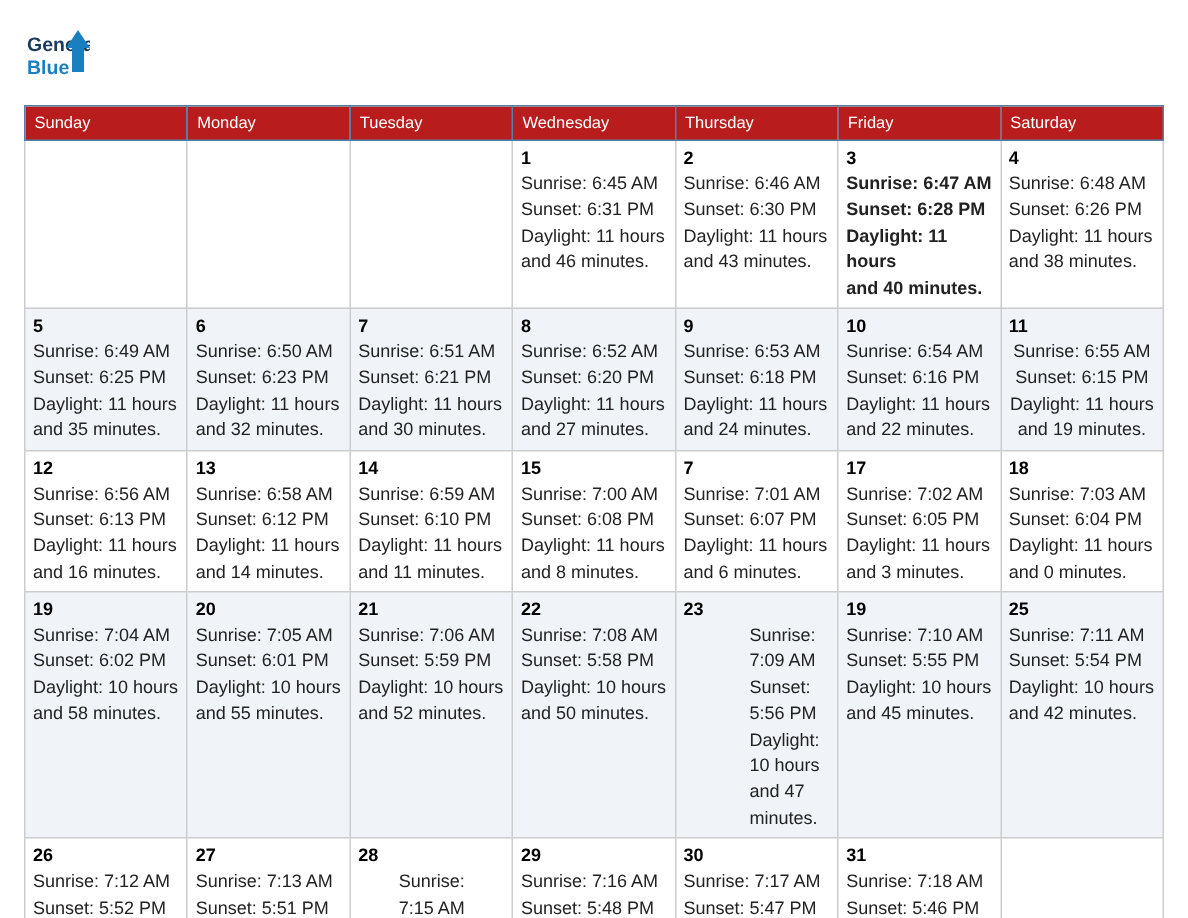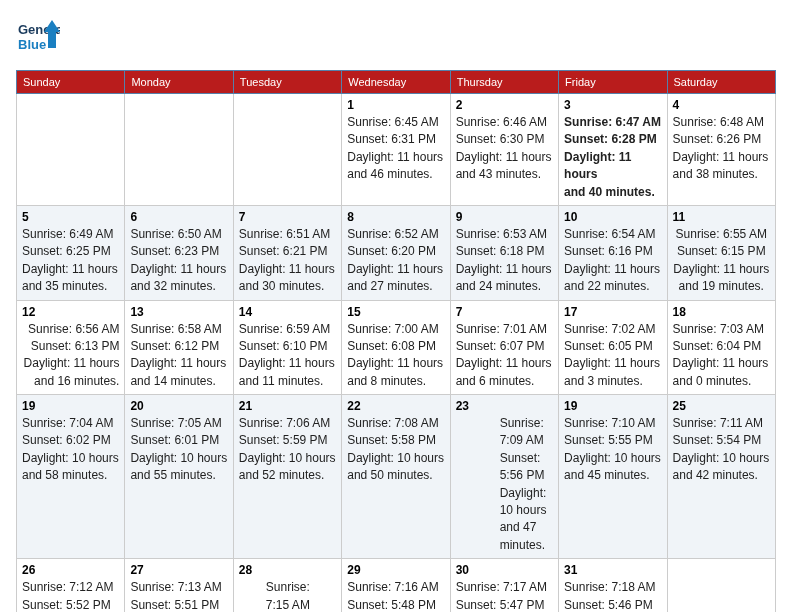--- a/index.html
+++ b/index.html
@@ -184,21 +184,21 @@
           <span class="day-number">11</span>
           <div class="day-info" style="white-space: pre-line; text-align: center;">Sunrise: 6:55 AM
 Sunset: 6:15 PM
 Daylight: 11 hours
 and 19 minutes.</div>
         </td>
       </tr>
       <tr>
         <td>
           <span class="day-number">12</span>
-          <div class="day-info" style="white-space: pre-line; text-align: right;">Sunrise: 6:56 AM
+          <div class="day-info" style="white-space: pre-line;">Sunrise: 6:56 AM
 Sunset: 6:13 PM
 Daylight: 11 hours
 and 16 minutes.</div>
         </td>
         <td>
           <span class="day-number">13</span>
           <div class="day-info" style="white-space: pre-line;">Sunrise: 6:58 AM
 Sunset: 6:12 PM
 Daylight: 11 hours
 and 14 minutes.</div>

